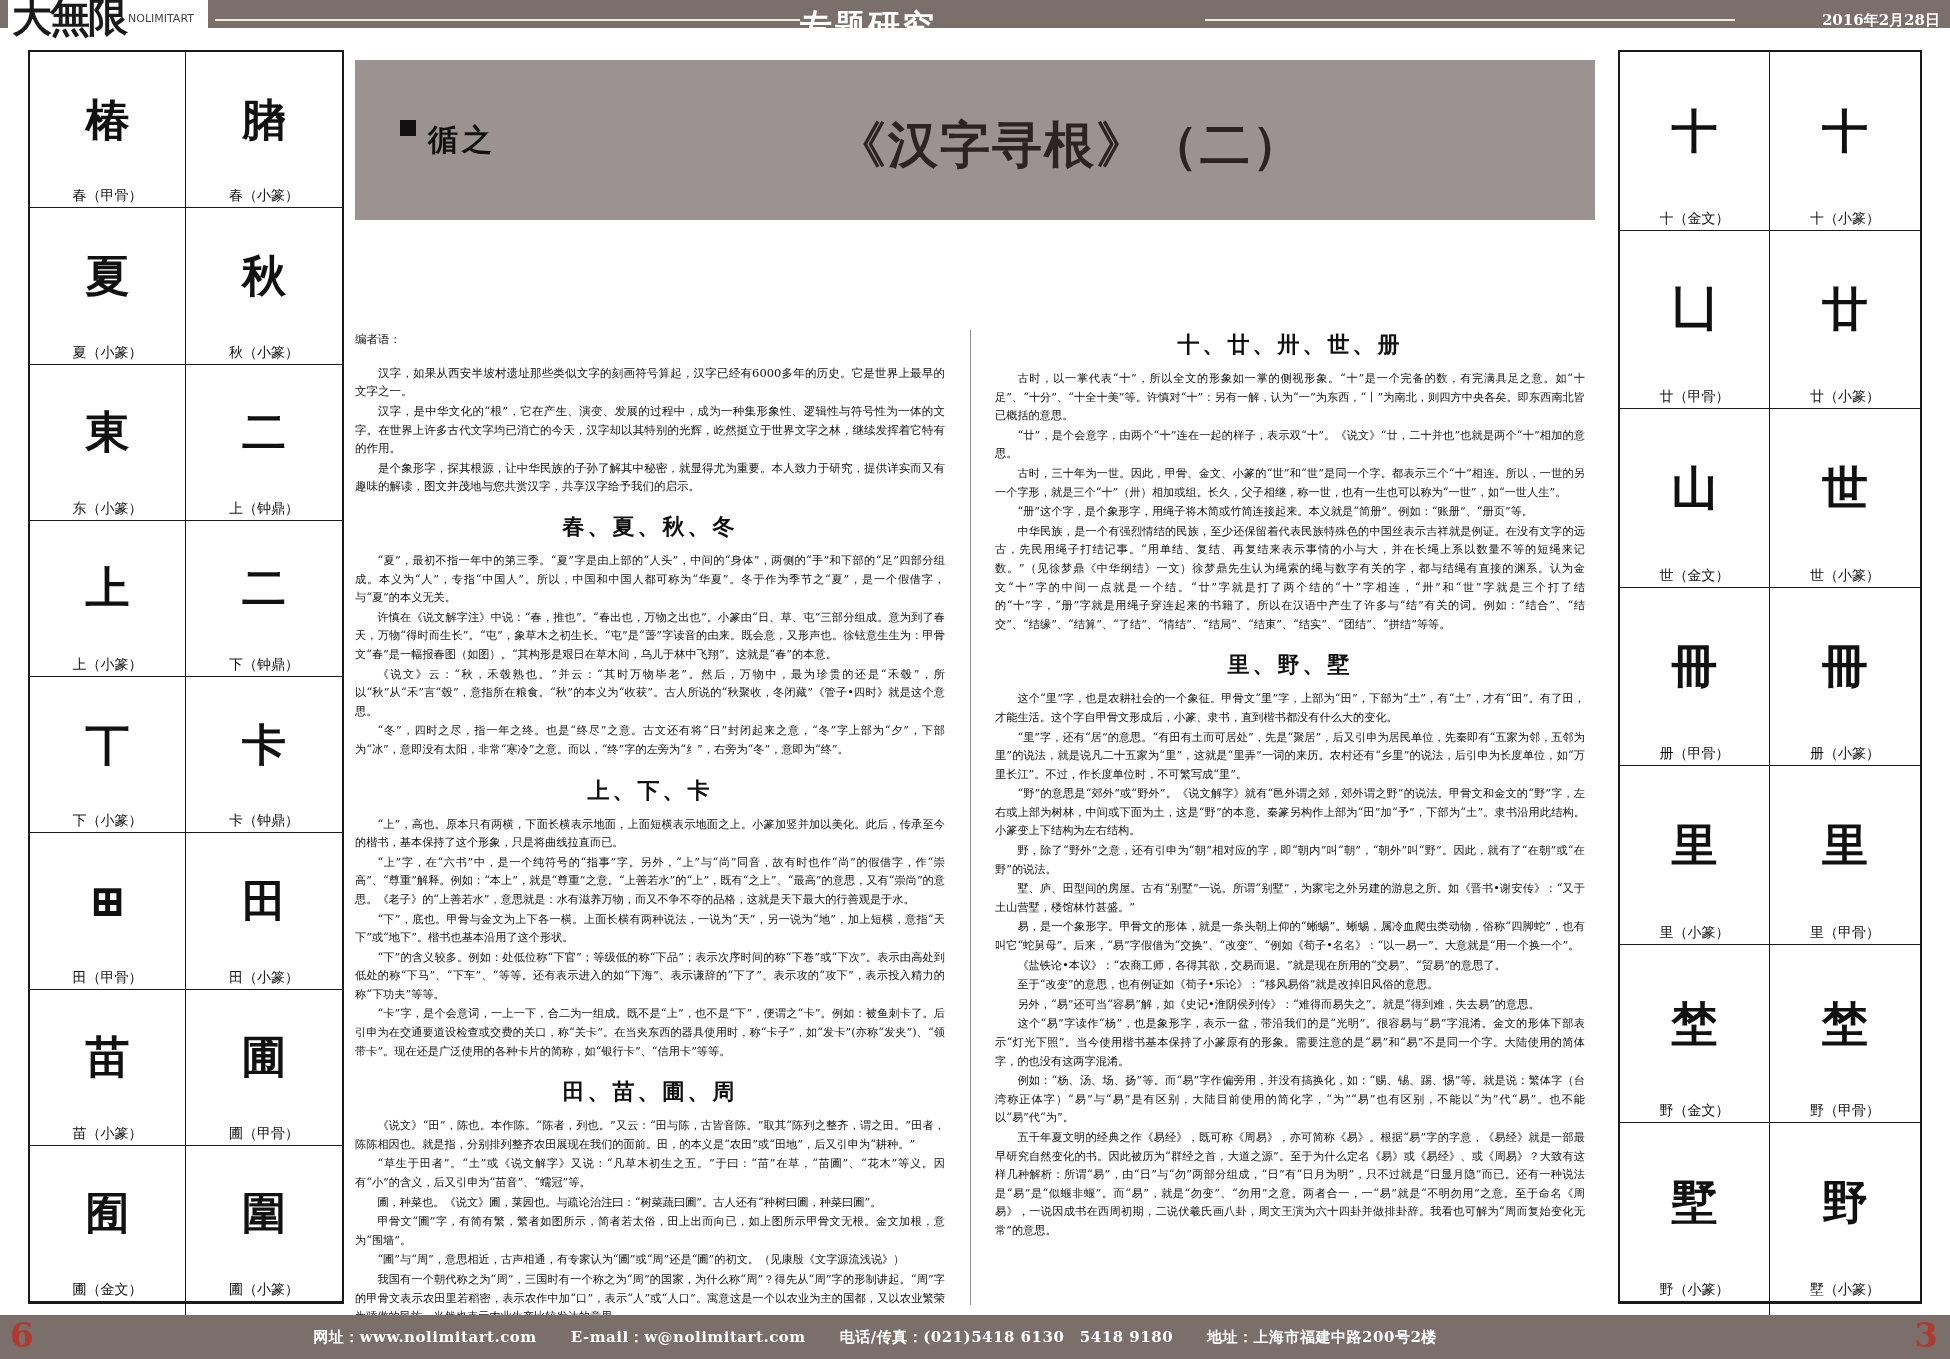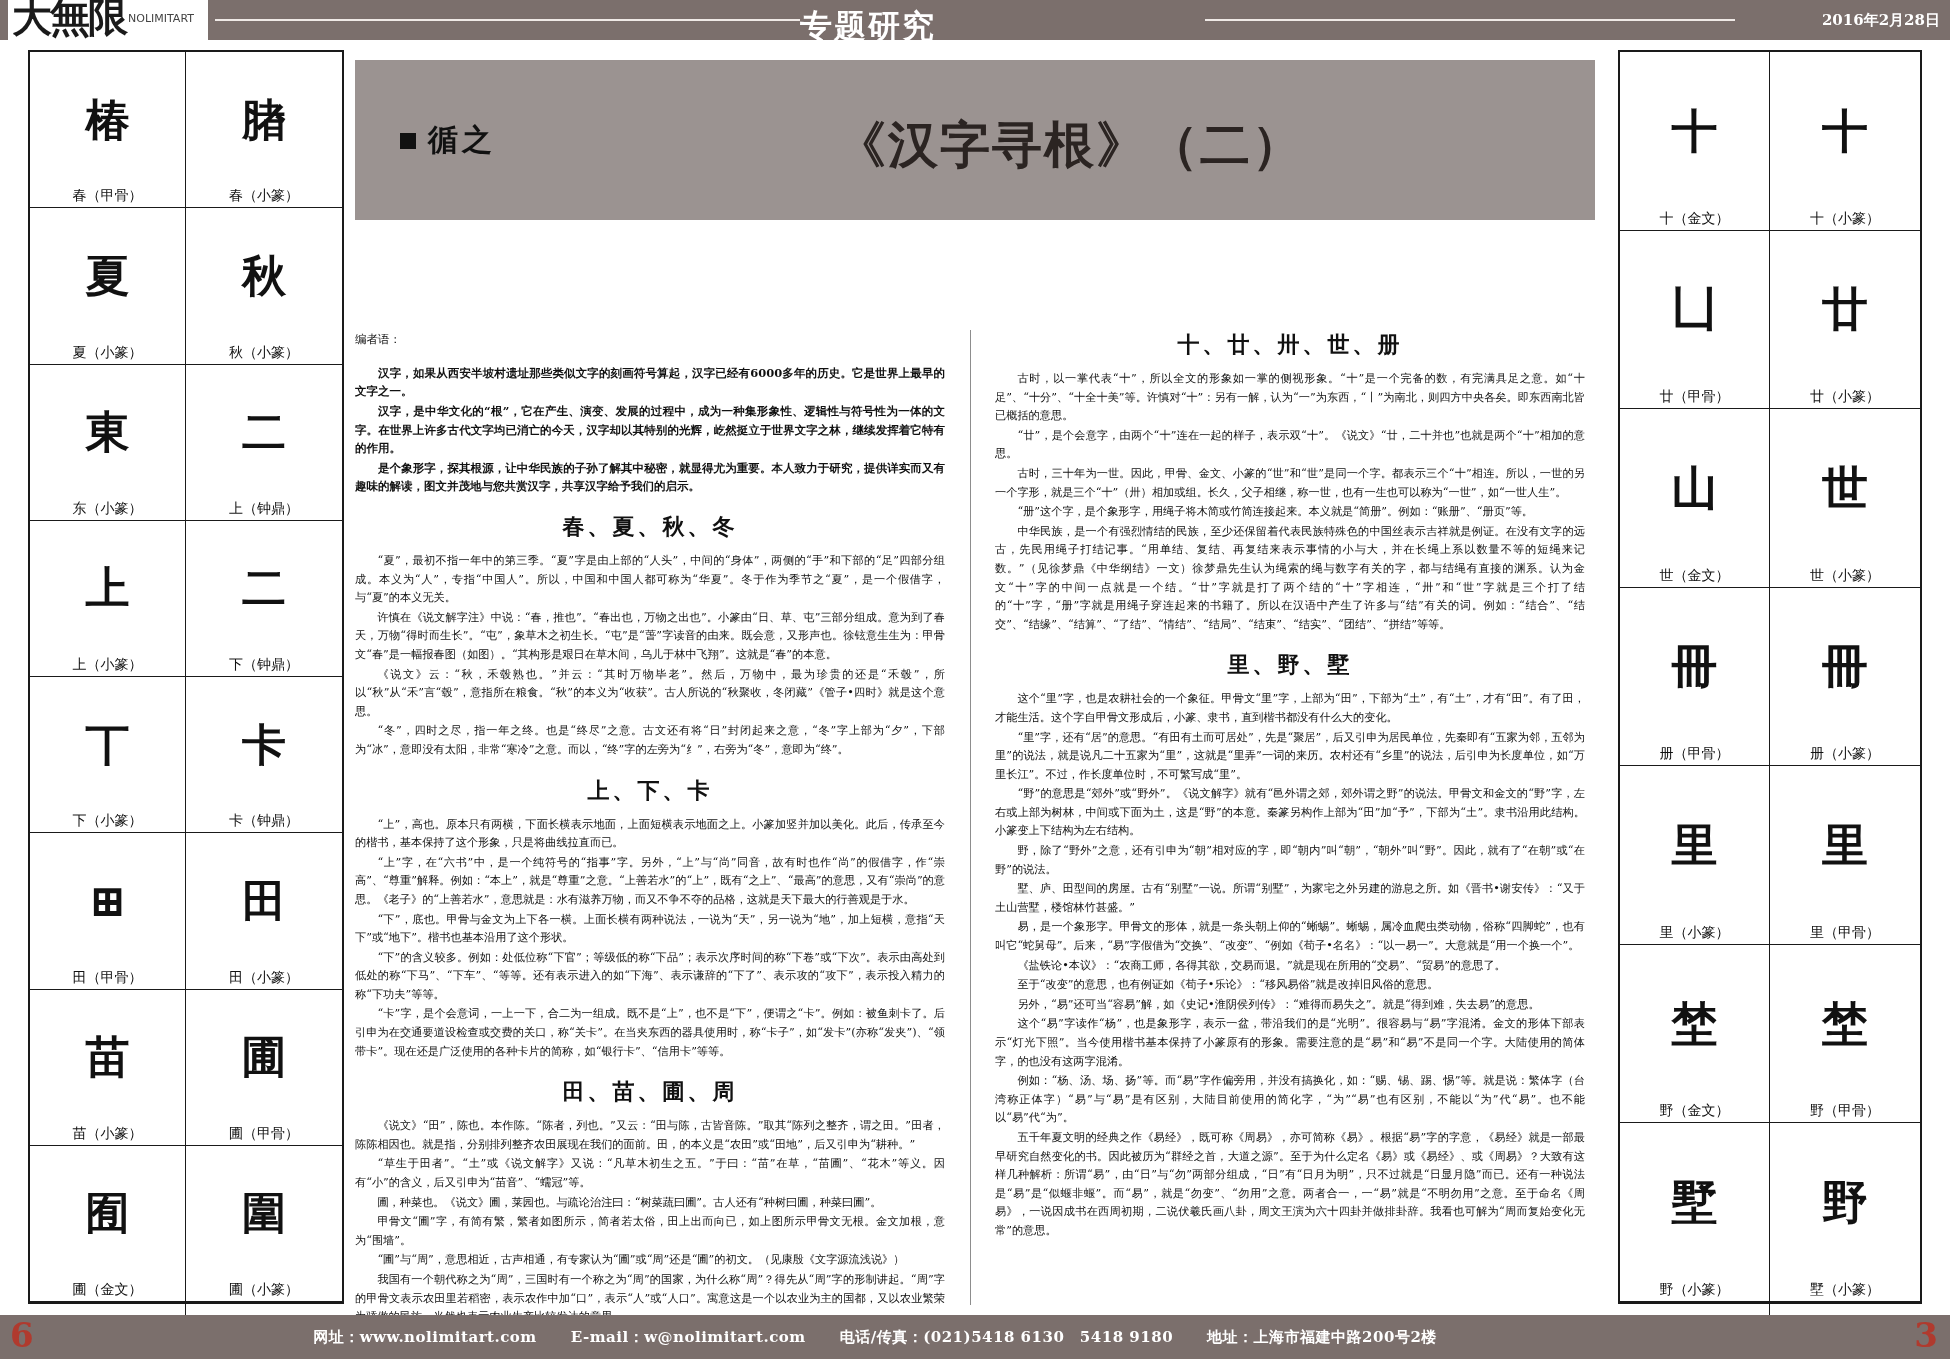--- a/index.html
+++ b/index.html
@@ -1,20 +1,20 @@
 <!DOCTYPE html>
 <html><head>
 <meta charset="utf-8">
 <style>
   html,body{margin:0;padding:0;background:#fff;}
   body{width:1950px;height:1359px;font-family:"DejaVu Sans","Liberation Sans",sans-serif;color:#111;overflow:hidden;}
   .page{position:relative;width:1950px;height:1359px;}
 
   
-  .topbar{position:absolute;left:0;top:0;width:1950px;height:40px;background:#7b6f6c;}
+  .topbar{position:absolute;left:0;top:0;width:1950px;height:28px;background:#7b6f6c;}
   .logo{position:absolute;left:8px;top:-2px;width:200px;height:44px;background:#fff;overflow:hidden;}
   .logo-txt{position:absolute;left:4px;top:-8px;font-family:"DejaVu Serif","Liberation Serif",serif;font-size:40px;font-weight:bold;color:#1a1a1a;letter-spacing:-2px;}
   .logo-sub{position:absolute;left:120px;top:14px;font-size:11px;color:#444;}
   .topbar .rule{position:absolute;top:19px;height:2px;background:#efe9e6;}
   .rule-l{left:215px;width:585px;}
   .rule-r{right:215px;width:530px;}
   .topic{position:absolute;left:800px;top:5px;width:350px;font-family:"DejaVu Serif","Liberation Serif",serif;font-size:32px;font-weight:bold;color:#fff;letter-spacing:2px;}
   .date{position:absolute;right:10px;top:11px;font-family:"DejaVu Serif","Liberation Serif",serif;font-size:15px;font-weight:bold;color:#fff;}
 
   
@@ -33,34 +33,34 @@
   .gcell:nth-child(2n){border-right:none;}
   .gcell .gl{flex:1;display:flex;align-items:center;justify-content:center;font-family:"DejaVu Serif","Liberation Serif",serif;font-weight:bold;color:#111;line-height:1;}
   .gcell .cap{font-size:14px;color:#111;font-family:"DejaVu Serif","Liberation Serif",serif;white-space:nowrap;}
   .left .gcell{height:12.5%;}
   .left .gcell .gl{font-size:44px;}
   .right .gcell{height:14.2857%;}
   .right .gcell .gl{font-size:46px;}
 
   
   .masthead{position:absolute;left:355px;top:60px;width:1240px;height:160px;background:#9b9391;}
-  .byline{position:absolute;left:400px;top:120px;display:flex;align-items:center;gap:12px;}
+  .byline{position:absolute;left:400px;top:120px;display:flex;align-items:flex-start;gap:12px;}
   .byline .sq{width:16px;height:16px;background:#111;}
   .byline .nm{font-family:"DejaVu Serif","Liberation Serif",serif;font-size:30px;font-weight:bold;color:#111;letter-spacing:4px;}
   .bigtitle{position:absolute;left:560px;top:112px;width:1020px;text-align:center;font-family:"DejaVu Serif","Liberation Serif",serif;font-size:50px;font-weight:bold;color:#2b2422;letter-spacing:2px;white-space:nowrap;}
 
   
   .body{position:absolute;left:355px;top:330px;width:1240px;height:975px;}
   .divider{position:absolute;left:615px;top:0;width:1px;height:975px;background:#8d8d8d;}
   .colL{position:absolute;left:0;top:0;width:590px;}
   .colR{position:absolute;left:640px;top:0;width:590px;}
 
   .editor-note{font-family:"DejaVu Serif","Liberation Serif",serif;font-size:11.5px;line-height:1.62;color:#111;text-align:justify;}
   .editor-note .lbl{display:block;margin-bottom:15px;}
-  .editor-note p{margin:0 0 1px 0;text-indent:2em;font-weight:bold;}
+  .editor-note p{margin:0 0 1px 0;text-indent:2em;}
 
   .sec-h{margin:16px 0 10px;text-align:center;font-family:"DejaVu Serif","Liberation Serif",serif;font-size:22px;font-weight:bold;letter-spacing:3px;color:#111;}
   .sec-h.r{margin-top:0;}
   .para{font-family:"DejaVu Serif","Liberation Serif",serif;font-size:11.2px;line-height:1.66;text-align:justify;text-indent:2em;margin:0 0 1px 0;color:#111;}
 </style>
 </head>
 <body>
 
 <div class="page">
 

